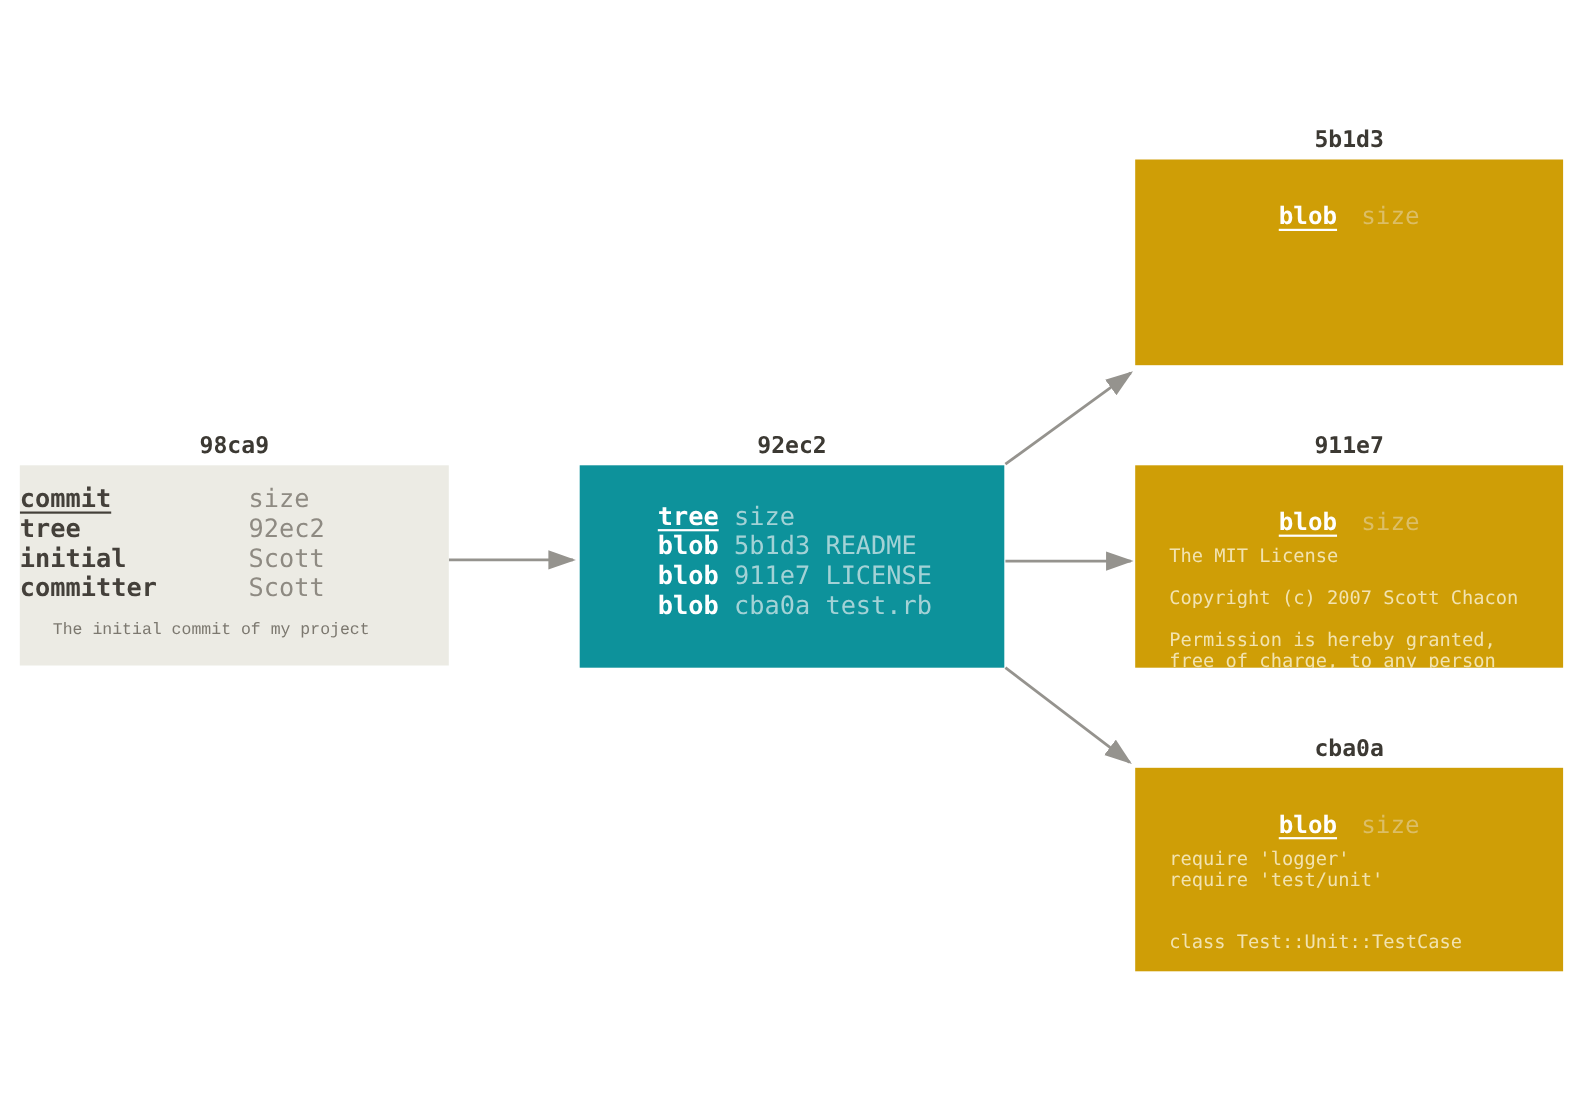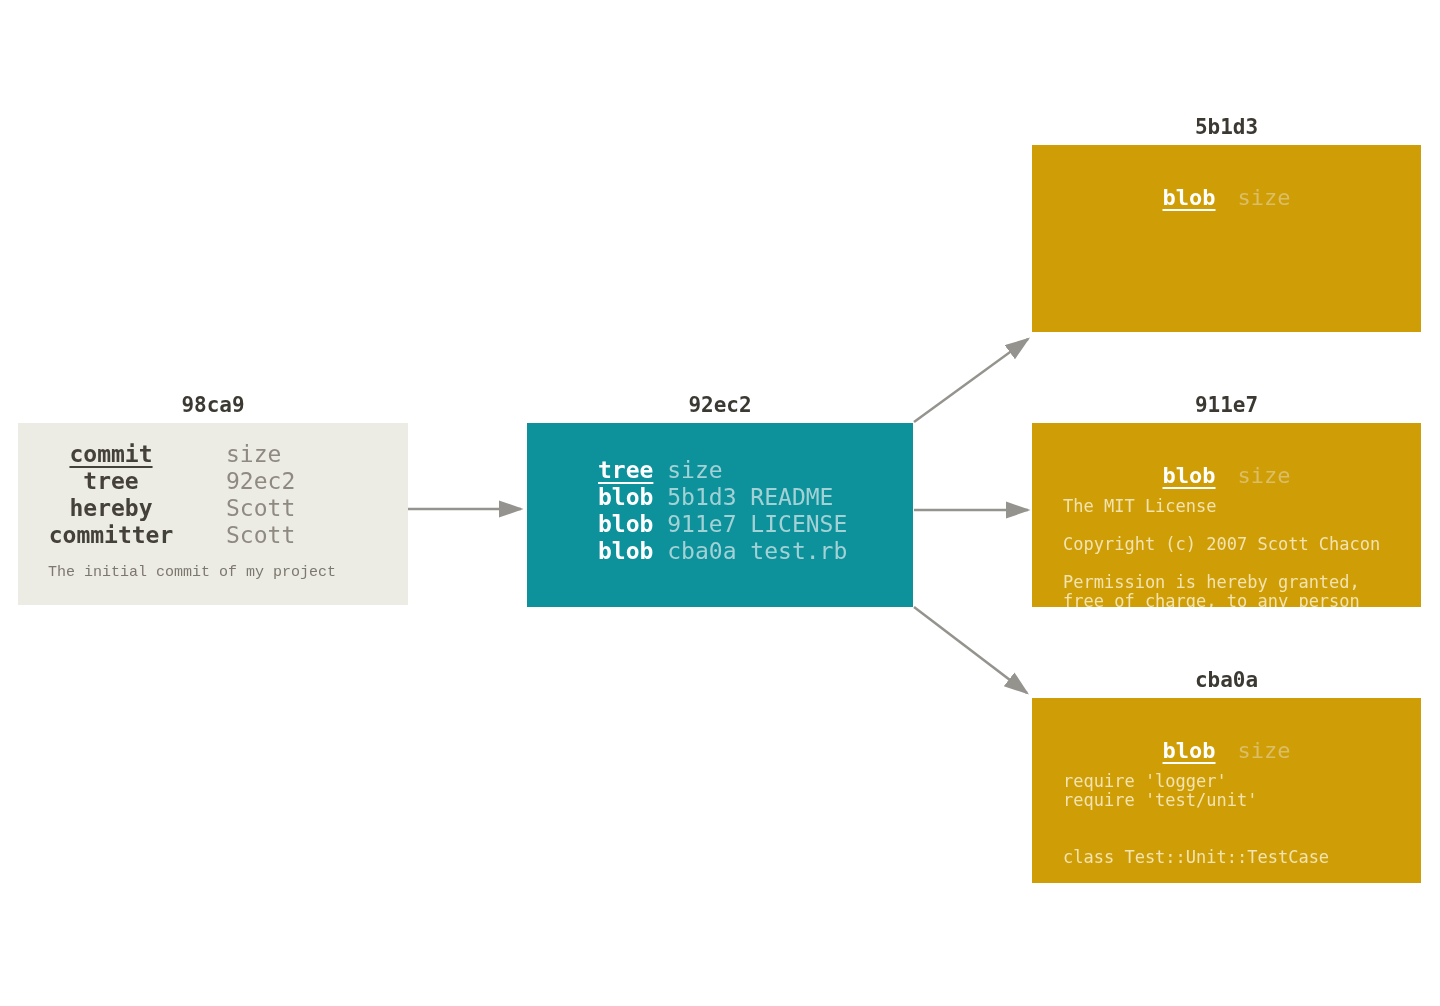--- a/index.html
+++ b/index.html
@@ -33,21 +33,21 @@
   #blob-b-label{left:1032px;top:392px;width:389px;}
   #blob-c-label{left:1032px;top:667px;width:389px;}
   
   #commit-box{
     left:18px;top:423px;width:390px;height:182px;
     background:var(--commit-box-bg);overflow:hidden;
   }
   .c-rows{position:absolute;left:0;top:18px;width:100%;}
   .c-row{display:flex;font-size:23px;line-height:27px;}
   .c-key{
-    flex:0 0 186px;text-align:center;font-weight:bold;
+    flex:0 0 186px;text-align:left;font-weight:bold;
     color:var(--commit-key-text);white-space:pre;
   }
   .c-val{margin-left:22px;color:var(--commit-value-text);white-space:pre;}
   .u{
     text-decoration:underline;
     text-decoration-thickness:2px;
     text-underline-offset:4px;
   }
   .c-desc{
     position:absolute;left:30px;top:140px;
@@ -107,21 +107,21 @@
   <div class="c-rows">
     <div class="c-row">
       <span class="c-key u">commit</span>
       <span class="c-val">size</span>
     </div>
     <div class="c-row">
       <span class="c-key">tree</span>
       <span class="c-val">92ec2</span>
     </div>
     <div class="c-row">
-      <span class="c-key">hereby</span>
+      <span class="c-key">initial</span>
       <span class="c-val">Scott</span>
     </div>
     <div class="c-row">
       <span class="c-key">committer</span>
       <span class="c-val">Scott</span>
     </div>
   </div>
   <div class="c-desc">The initial commit of my project</div>
 </div>
 

